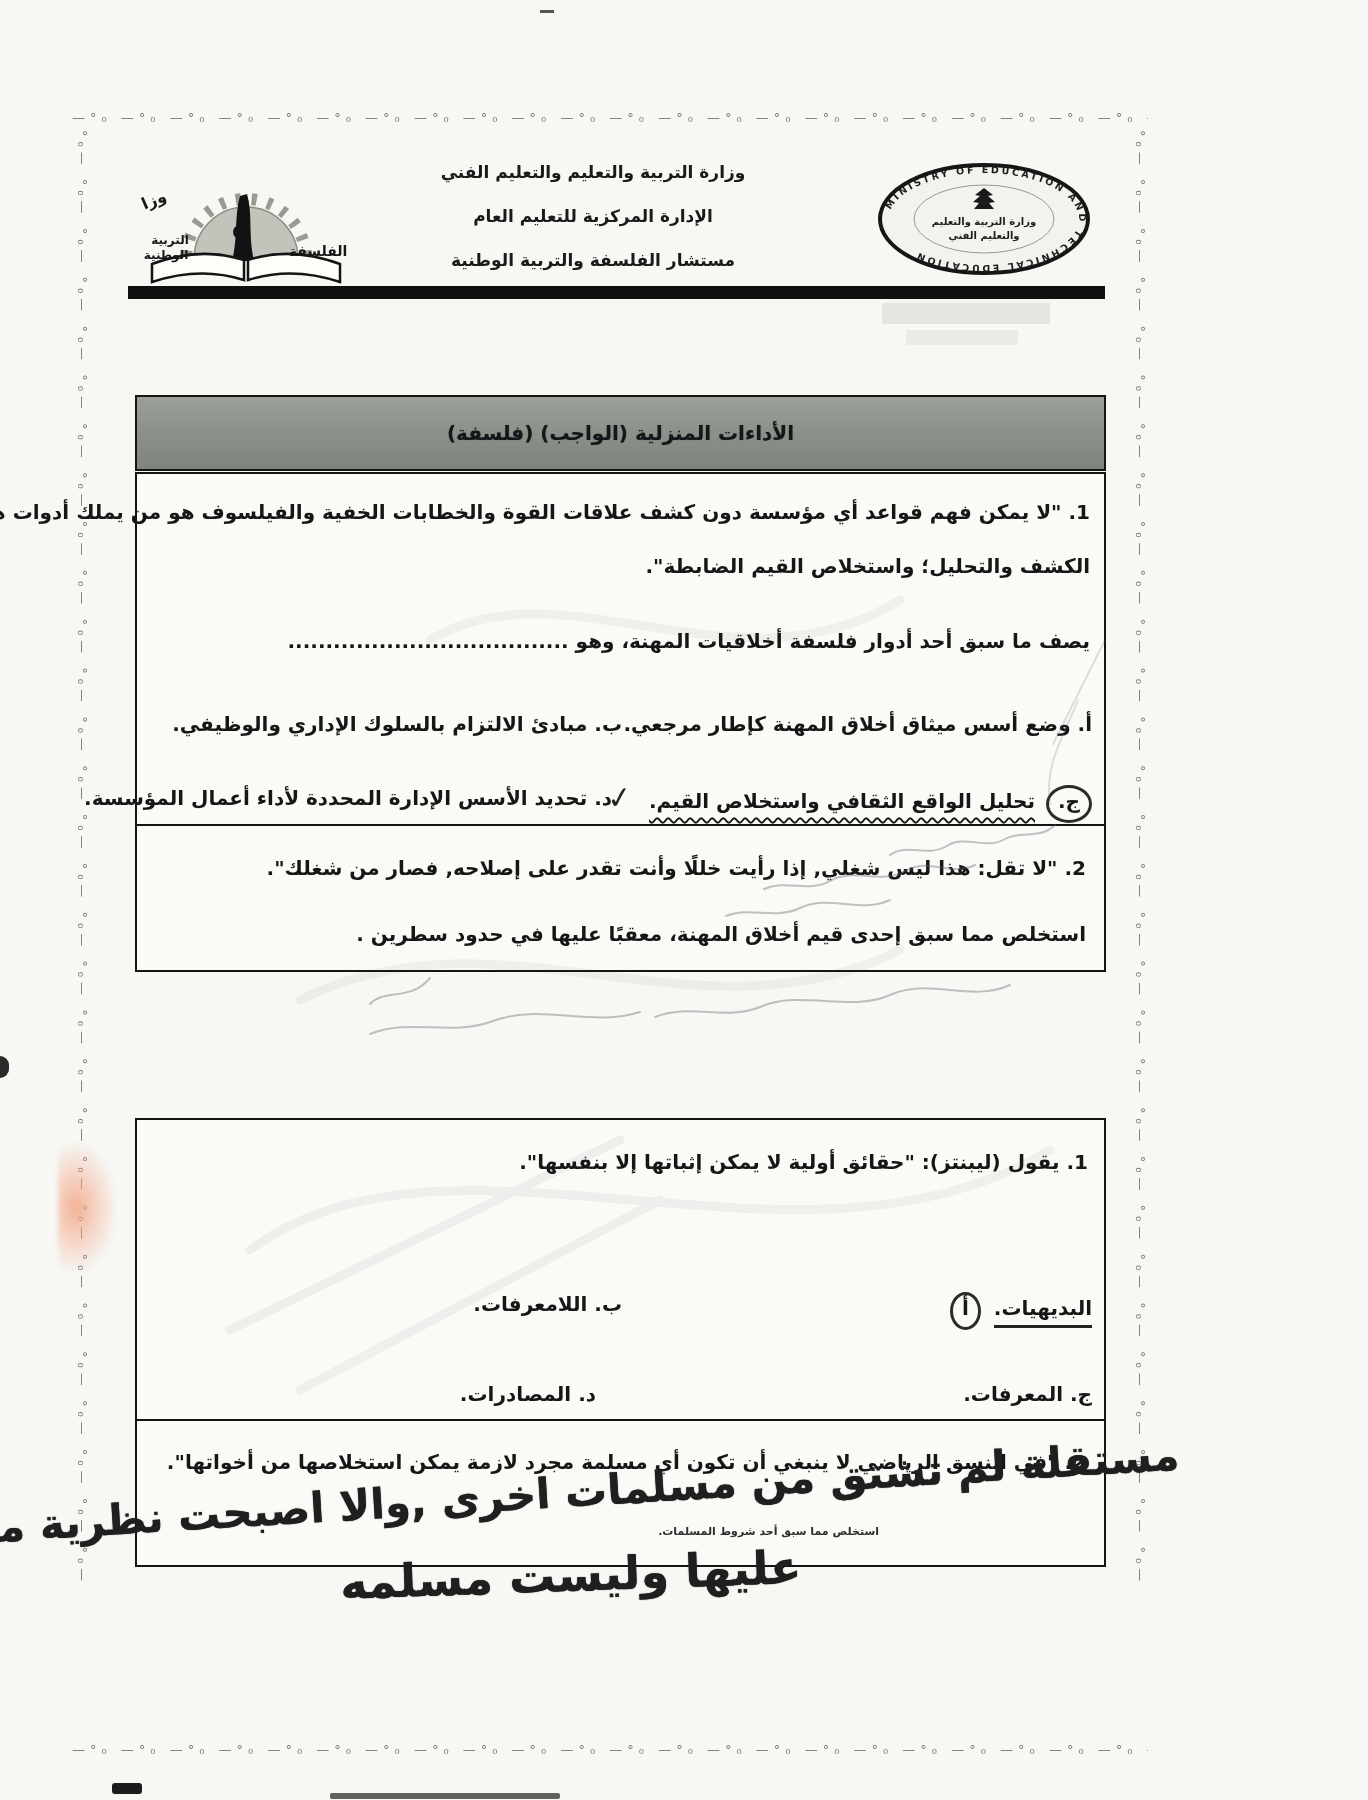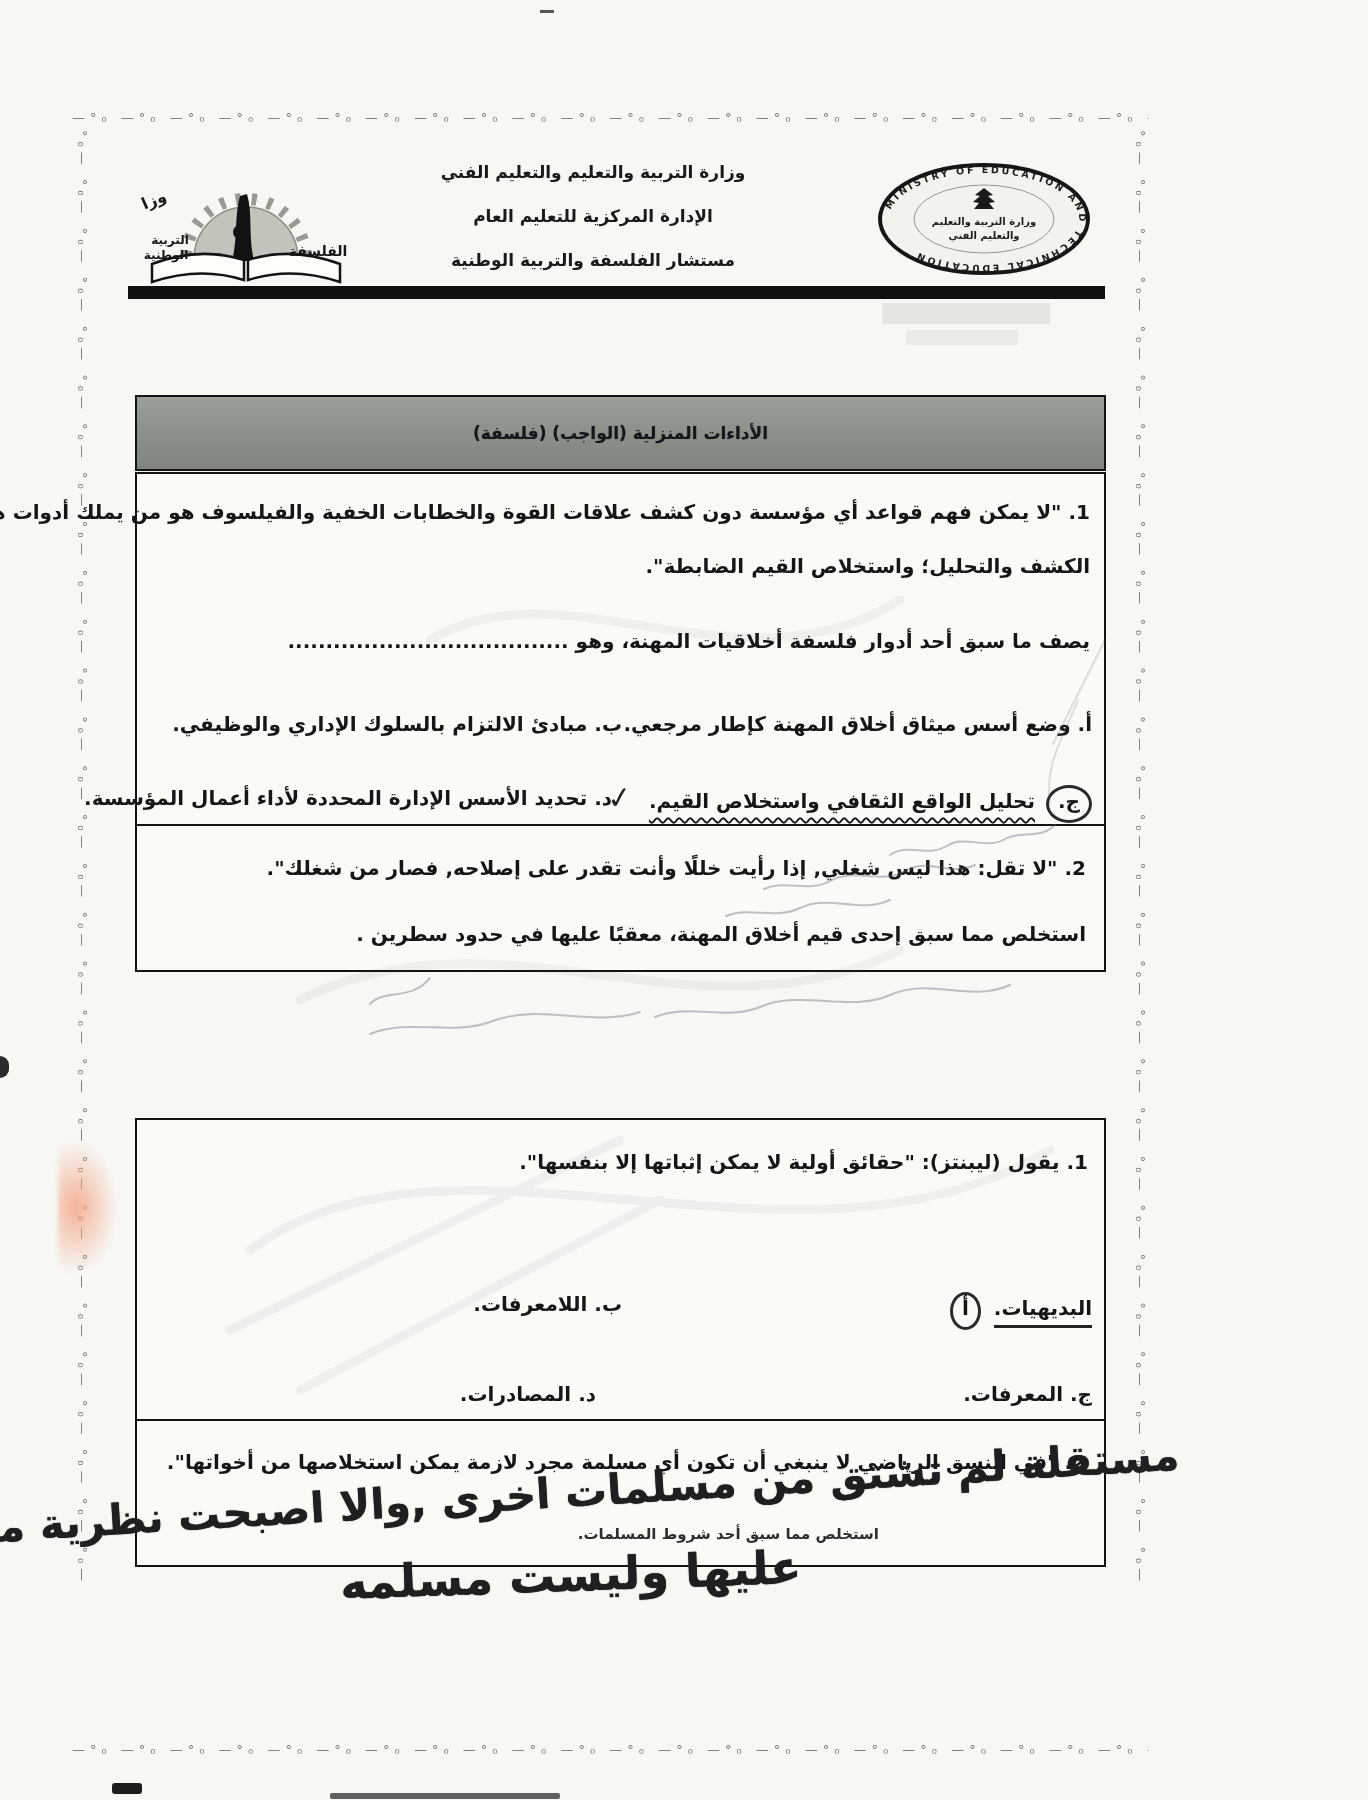--- a/index.html
+++ b/index.html
@@ -25,35 +25,35 @@
   .edge-mark1{position:absolute;left:112px;top:1783px;width:30px;height:11px;background:#1c1c1c;border-radius:3px;}
   .edge-mark2{position:absolute;left:330px;top:1793px;width:230px;height:6px;background:#3a3a3a;opacity:.8;border-radius:2px;}
   .edge-dot{position:absolute;left:0;top:1056px;width:9px;height:22px;background:#2a2a2a;border-radius:0 10px 10px 0;}
   .smudge{position:absolute;left:58px;top:1140px;width:60px;height:135px;
           background:radial-gradient(ellipse at 30% 50%, rgba(243,166,134,.85), rgba(243,166,134,0) 70%);
           filter:blur(2px);}
 
   
   .title-bar{position:absolute;background:linear-gradient(180deg,#9aa098 0%,#8a9088 55%,#7f857d 100%);
              border:2px solid #141414;display:flex;align-items:center;justify-content:center;}
-  .title-bar span{font-weight:bold;font-size:17px;color:#14171a;direction:rtl;
+  .title-bar span{font-weight:bold;font-size:20px;color:#14171a;direction:rtl;
                   text-shadow:0 0 1px rgba(0,0,0,.45);text-align:center;}
   .content-box{position:absolute;background:rgba(252,252,249,.6);border:2px solid #141414;}
   .divider{position:absolute;left:0;width:100%;height:2px;background:#141414;}
 
   .q-line{position:absolute;direction:rtl;text-align:right;font-size:20px;font-weight:600;
           color:#161616;white-space:nowrap;}
   .stem{font-weight:600;}
   .opt{position:absolute;direction:rtl;font-size:20px;font-weight:600;white-space:nowrap;color:#161616;}
   .hand-circle{display:inline-block;border:3px solid #2b2b2b;border-radius:50%;padding:1px 9px 7px 9px;margin-left:4px;}
   .wavy{text-decoration:underline;text-decoration-style:wavy;text-decoration-thickness:2px;text-underline-offset:9px;}
   .ul{border-bottom:3px solid #232323;padding-bottom:5px;}
   .check{display:inline-block;font-size:30px;font-weight:bold;transform:rotate(-8deg);margin-right:10px;color:#222;}
 
-  .small-note{position:absolute;direction:rtl;font-size:15px;font-weight:600;color:#2e2e2e;white-space:nowrap;}
+  .small-note{position:absolute;direction:rtl;font-size:11px;font-weight:600;color:#2e2e2e;white-space:nowrap;}
 
   .hw{position:absolute;direction:rtl;color:#1f1f1f;font-weight:bold;white-space:nowrap;
       text-shadow:0 0 1px #1f1f1f;}
   .hw1{left:150px;top:1462px;width:1030px;font-size:42px;transform:rotate(-3.5deg);letter-spacing:1px;text-align:right;}
   .hw2{left:340px;top:1548px;font-size:46px;transform:rotate(-2deg);letter-spacing:2px;}
 
   .overlay{position:absolute;left:0;top:0;pointer-events:none;}
 </style>
 </head>
 <body>

